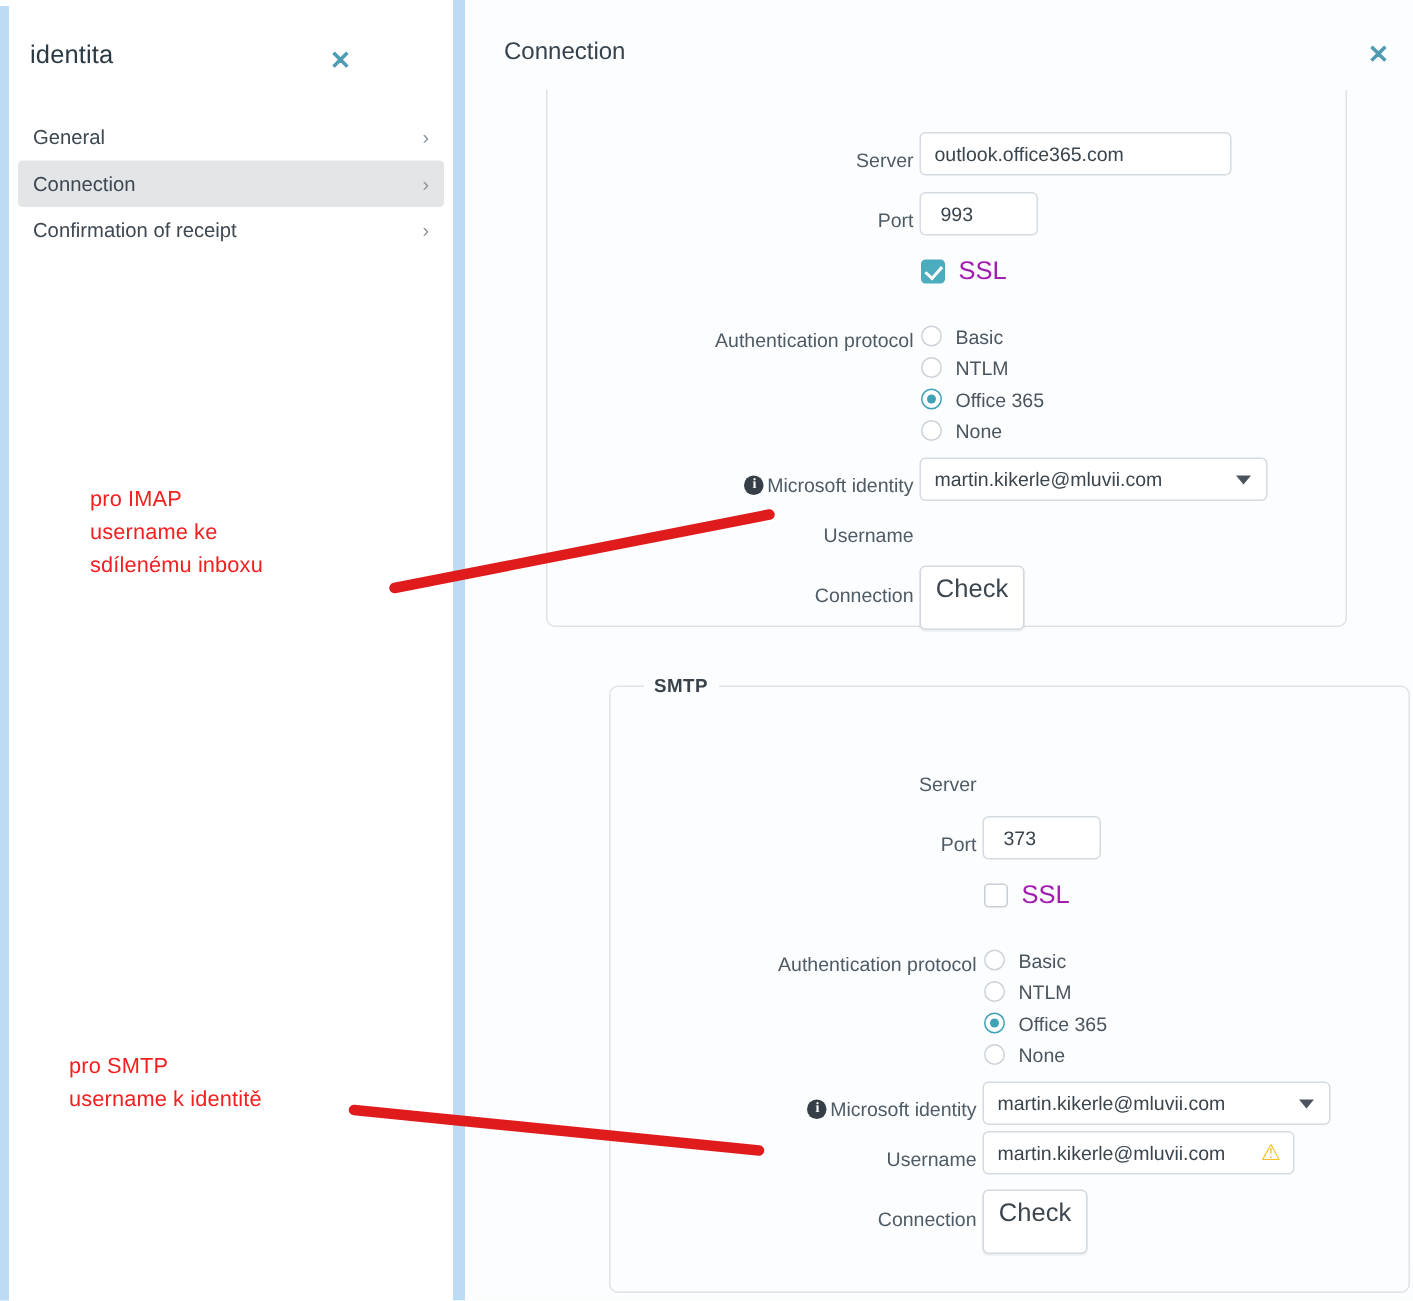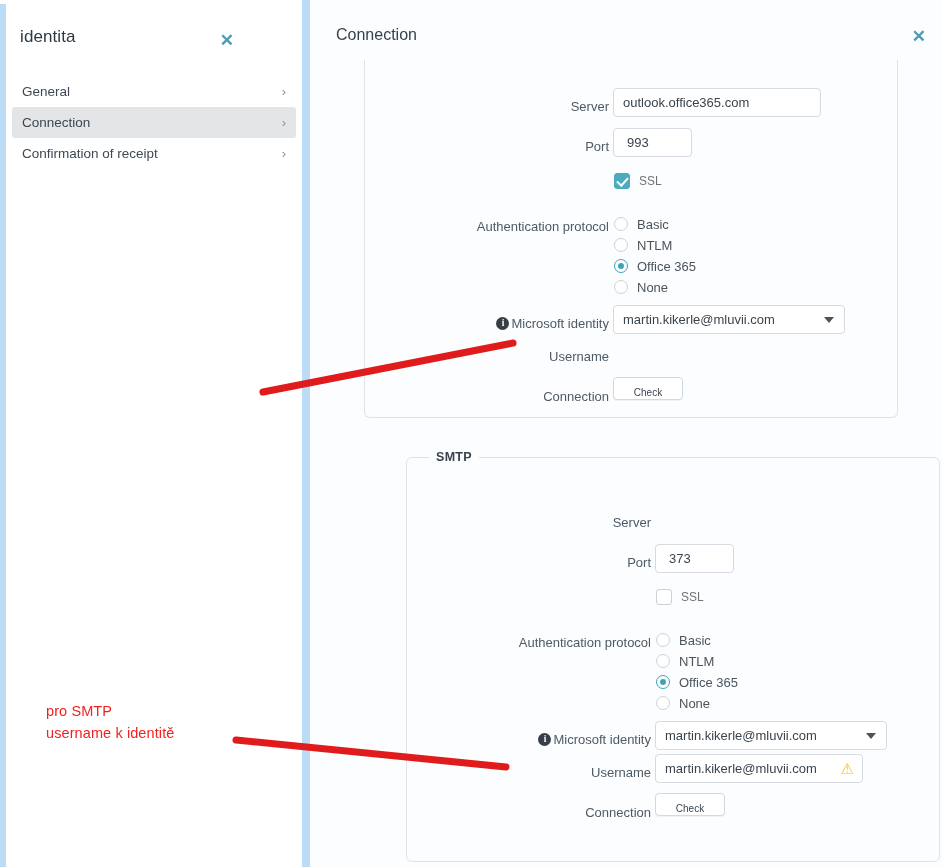--- a/index.html
+++ b/index.html
@@ -225,25 +225,25 @@
     font-size: 15px;
     color: #f6c323;
     line-height: 18px;
   }
 
   .check-btn {
     position: absolute;
     left: 248px;
     top: -9px;
     width: 70px;
-    height: 23px;
+    height: 43px;
     background: #ffffff;
     border: 1px solid #d3d9df;
     border-radius: 4px;
-    font-size: 10px;
+    font-size: 17px;
     color: #3c464f;
     text-align: center;
     line-height: 29px;
     cursor: pointer;
     box-shadow: 0 1px 1px rgba(0,0,0,.05);
   }
 
   
   .cb-wrap { position: absolute; left: 249px; top: -3px; }
   .cb {
@@ -263,22 +263,22 @@
     position: absolute;
     left: 4px; top: 1px;
     width: 5px; height: 9px;
     border: solid #ffffff;
     border-width: 0 2px 2px 0;
     transform: rotate(42deg);
   }
   .cb-label {
     position: absolute;
     left: 25px; top: -1px;
-    font-size: 12px;
-    color: #737373;
+    font-size: 17px;
+    color: #a21caf;
     line-height: 18px;
     white-space: nowrap;
   }
 
   
   .radio-group { position: absolute; left: 249px; }
   .radio-row { position: relative; height: 21px; }
   .rb {
     position: absolute;
     left: 0; top: 3px;
@@ -326,20 +326,23 @@
         <div class="nav-item active">
           <span>Connection</span>
           <span class="nav-chevron">›</span>
         </div>
         <div class="nav-item">
           <span>Confirmation of receipt</span>
           <span class="nav-chevron">›</span>
         </div>
       </div>
 
+      <div class="annot" id="annot-imap">pro IMAP
+username ke
+sdílenému inboxu</div>
       <div class="annot" id="annot-smtp">pro SMTP
 username k identitě</div>
 
     </div>
   </div>
 
   <div id="right-panel">
 
     <div id="conn-title">Connection</div>
     <div class="close-x" id="conn-close">✕</div>

